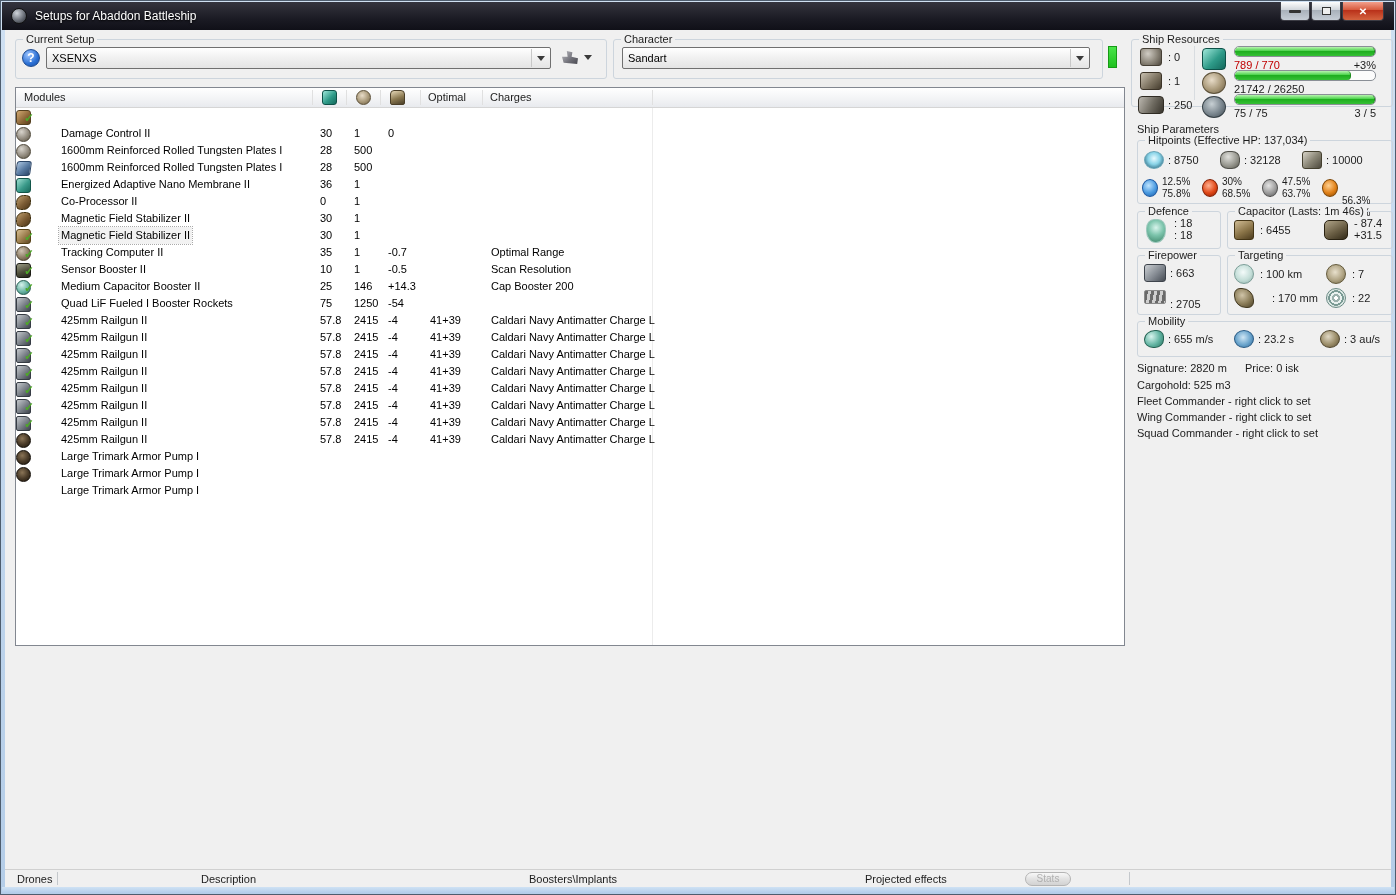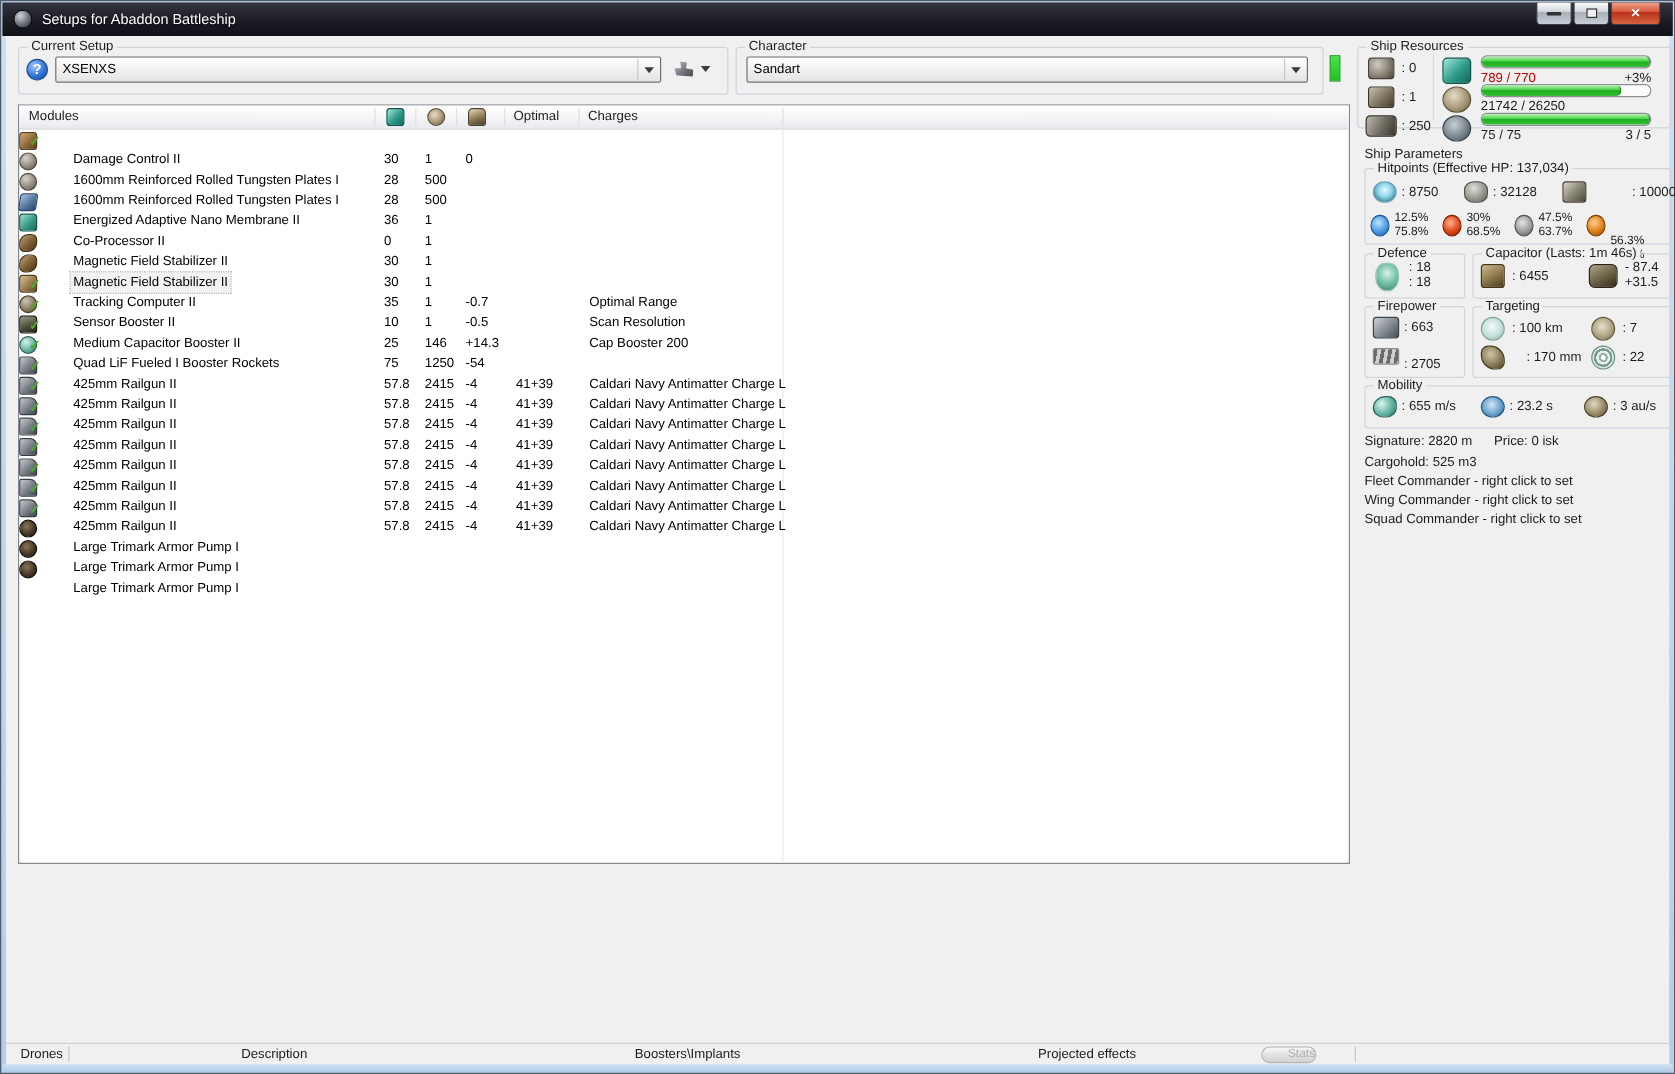--- a/index.html
+++ b/index.html
@@ -80,21 +80,21 @@
     clip-path:polygon(0 45%, 35% 45%, 30% 0, 65% 10%, 60% 45%, 100% 55%, 95% 100%, 10% 90%);
   }
   .tools-btn .caret { margin-left:6px; }
   .char-status {
     position:absolute; width:9px; height:22px;
     background:linear-gradient(#49e549,#1fc11f);
     border:1px solid #169a16;
   }
   
   .modtable {
-    position:absolute; left:10px; top:57px; width:1110px; height:633px;
+    position:absolute; left:10px; top:57px; width:1110px; height:559px;
     background:#fff; border:1px solid #828790;
   }
   .mt-header {
     position:absolute; left:0; top:0; right:0; height:20px;
     background:linear-gradient(#ffffff,#f2f3f5 60%,#e8eaee);
     border-bottom:1px solid #d5d5d5;
   }
   .mt-header .hlabel { position:absolute; top:3px; font-size:11px; color:#1c1c1c; }
   .hsep { position:absolute; top:2px; bottom:2px; width:1px; background:#e0e0e0; }
   .colline { position:absolute; top:20px; bottom:0; width:1px; background:#ececec; }
@@ -500,21 +500,21 @@
 
     <span class="rlabel" style="left:1132px; top:93px;">Ship Parameters</span>
 
     <div class="groupbox" style="left:1132px; top:110px; width:256px; height:64px;">
       <span class="gb-label">Hitpoints (Effective HP: 137,034)</span>
       <div class="rp-icon ri-shield" style="left:6px;   top:10px; width:20px; height:18px;"></div>
       <span class="rlabel" style="left:30px;  top:13px;">: 8750</span>
       <div class="rp-icon ri-armor" style="left:82px;  top:10px; width:20px; height:18px;"></div>
       <span class="rlabel" style="left:106px; top:13px;">: 32128</span>
       <div class="rp-icon ri-structure" style="left:164px; top:10px; width:20px; height:18px;"></div>
-      <span class="rlabel" style="left:188px; top:13px;margin-left:34px;">: 10000</span>
+      <span class="rlabel" style="left:188px; top:13px;">: 10000</span>
 
       <div class="rp-icon ri-em" style="left:4px;   top:38px; width:16px; height:18px;"></div>
       <span class="rlabel twoline" style="left:24px; top:35px; font-size:10px;"><span>12.5%</span><br><span>75.8%</span></span>
       <div class="rp-icon ri-thermal" style="left:64px;  top:38px; width:16px; height:18px;"></div>
       <span class="rlabel twoline" style="left:84px; top:35px; font-size:10px;"><span>30%</span><br><span>68.5%</span></span>
       <div class="rp-icon ri-kinetic" style="left:124px; top:38px; width:16px; height:18px;"></div>
       <span class="rlabel twoline" style="left:144px; top:35px; font-size:10px;"><span>47.5%</span><br><span>63.7%</span></span>
       <div class="rp-icon ri-explosive" style="left:184px; top:38px; width:16px; height:18px;"></div>
       <span class="rlabel twoline" style="left:204px; top:23px; font-size:10px;margin-top:31px;"><span>56.3%</span><br><span>61.2%</span></span>
     </div>
@@ -569,19 +569,19 @@
     <span class="rlabel" style="left:1132px; top:365px;">Fleet Commander - right click to set</span>
     <span class="rlabel" style="left:1132px; top:381px;">Wing Commander - right click to set</span>
     <span class="rlabel" style="left:1132px; top:397px;">Squad Commander - right click to set</span>
 
     <div class="bottombar">
       <span class="blabel" style="left:12px;">Drones</span>
       <div class="bsep" style="left:52px;"></div>
       <span class="blabel" style="left:196px;">Description</span>
       <span class="blabel" style="left:524px;">Boosters\Implants</span>
       <span class="blabel" style="left:860px;">Projected effects</span>
-      <div class="stats-btn" style="left:1046px;text-align:right;"><span>Stats</span></div>
+      <div class="stats-btn" style="left:1020px;"><span>Stats</span></div>
       <div class="bsep" style="left:1124px;"></div>
     </div>
   </div>
 
   <div class="bottomstrip"></div>
 </div>
 
 </body></html>

